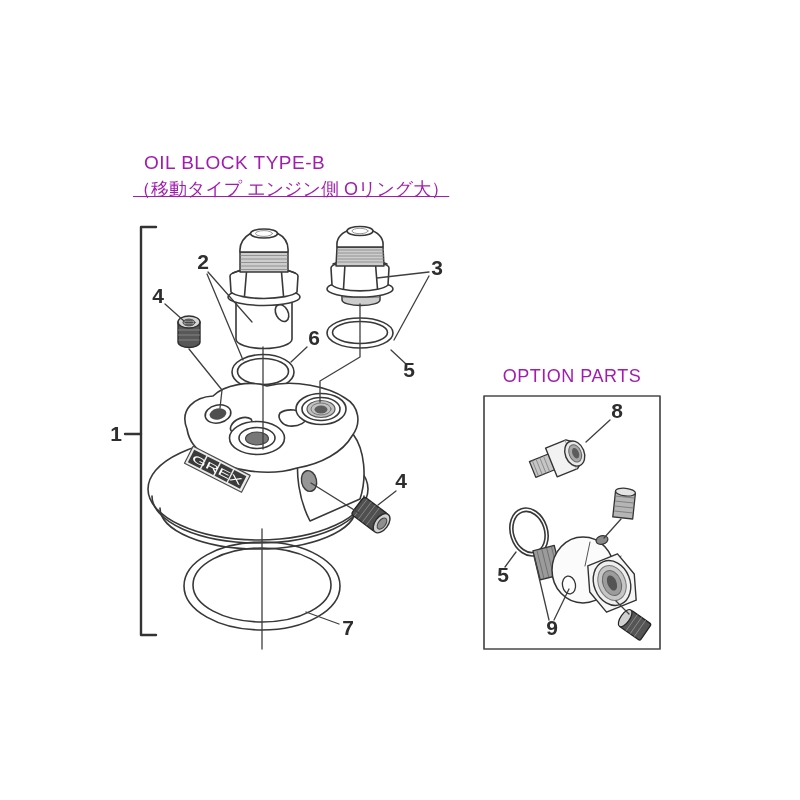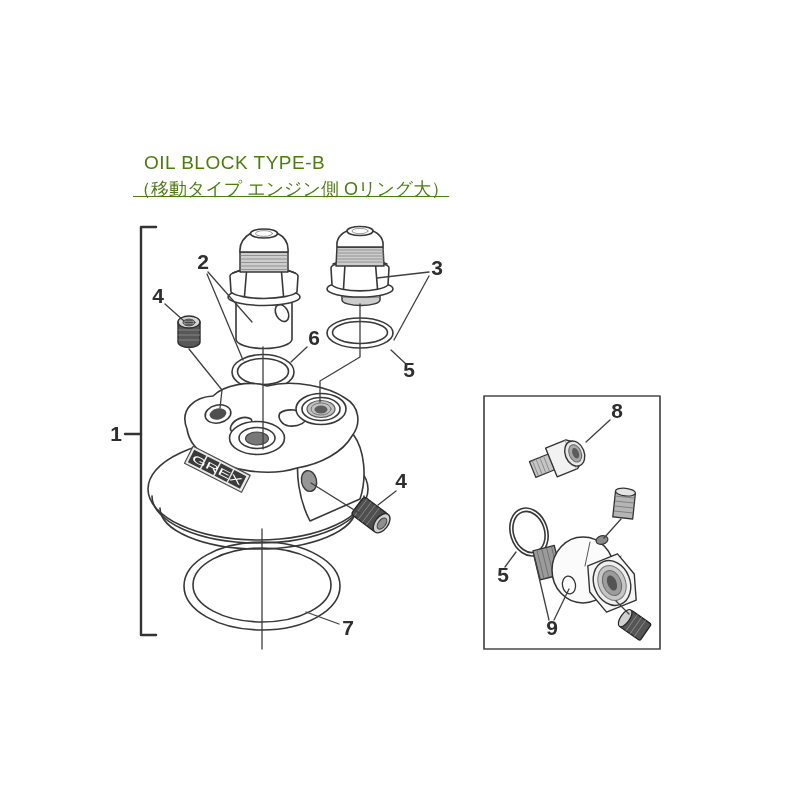--- a/index.html
+++ b/index.html
@@ -7,21 +7,21 @@
     position:relative;width:800px;height:800px;background:#ffffff;
     font-family:"Liberation Sans", sans-serif;overflow:hidden;
   }
   .diagram-svg{position:absolute;left:0;top:0;}
   svg *{stroke-linecap:round;stroke-linejoin:round;}
   .ln{fill:none;stroke:#383838;stroke-width:1.6;}
   .wh{fill:#ffffff;stroke:#383838;stroke-width:1.6;}
   .thr{fill:#cdcdcd;stroke:#383838;stroke-width:1.5;}
   .thin{fill:none;stroke:#8c8c8c;stroke-width:0.9;}
   .ldr{fill:none;stroke:#3f3f3f;stroke-width:1.3;}
-  .txt{position:absolute;color:#4d7c0f;white-space:nowrap;}
+  .txt{position:absolute;color:#a21caf;white-space:nowrap;}
   .title{left:144px;top:152px;font-size:19px;letter-spacing:0.5px;}
   .subtitle{left:133px;top:177px;font-size:18px;text-decoration:underline;}
   .option-title{left:484px;top:366px;width:176px;text-align:center;font-size:18px;letter-spacing:0.5px;}
   .callout{
     position:absolute;transform:translate(-50%,-50%);
     font-size:21px;font-weight:700;color:#2e2e2e;font-family:"Liberation Sans",sans-serif;
   }
 </style>
 </head>
 <body>
@@ -235,20 +235,21 @@
         <line x1="610" y1="420" x2="586" y2="442"></line>
         <line x1="505" y1="567" x2="516" y2="552"></line>
         <line x1="549" y1="620" x2="534" y2="556"></line>
         <line x1="554" y1="620" x2="569" y2="589"></line>
       </g>
     </g>
   </svg>
 
   <div class="txt title">OIL BLOCK TYPE-B</div>
   <div class="txt subtitle">（移動タイプ エンジン側 Oリング大）</div>
+  <div class="txt option-title">OPTION PARTS</div>
 
   <span class="callout" style="left:116px;top:434px;">1</span>
   <span class="callout" style="left:203px;top:262px;">2</span>
   <span class="callout" style="left:158px;top:296px;">4</span>
   <span class="callout" style="left:437px;top:268px;">3</span>
   <span class="callout" style="left:314px;top:338px;">6</span>
   <span class="callout" style="left:409px;top:370px;">5</span>
   <span class="callout" style="left:401px;top:481px;">4</span>
   <span class="callout" style="left:348px;top:628px;">7</span>
   <span class="callout" style="left:617px;top:411px;">8</span>

